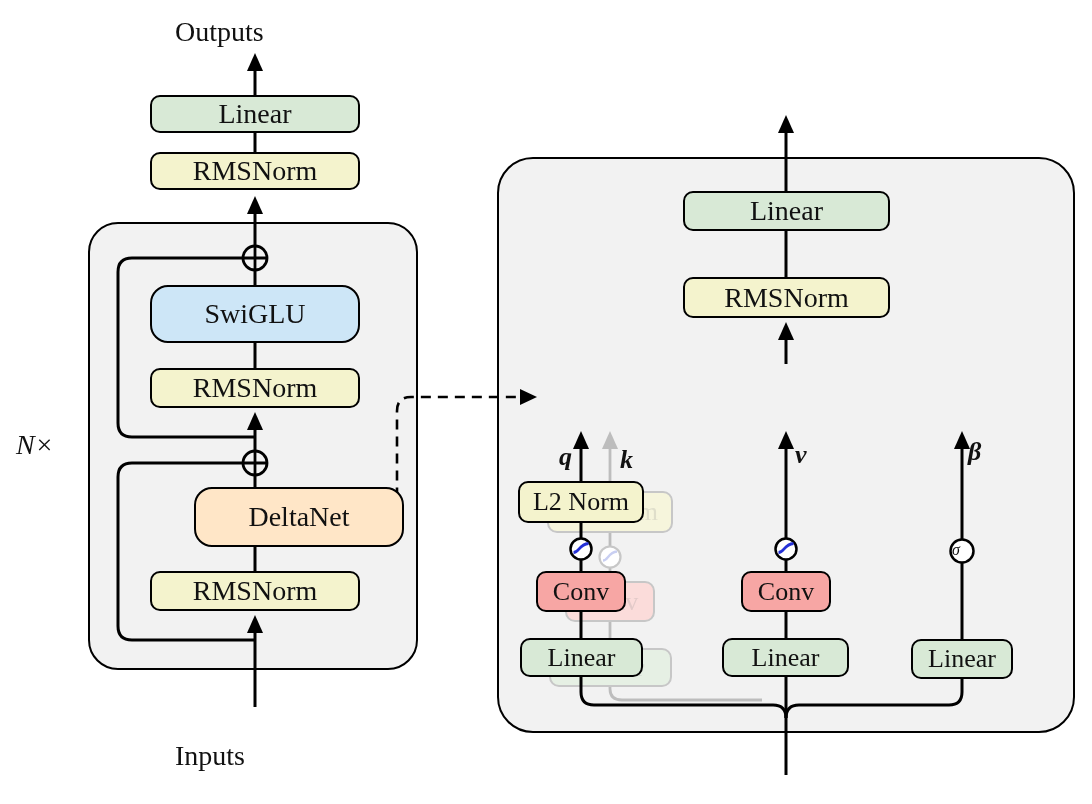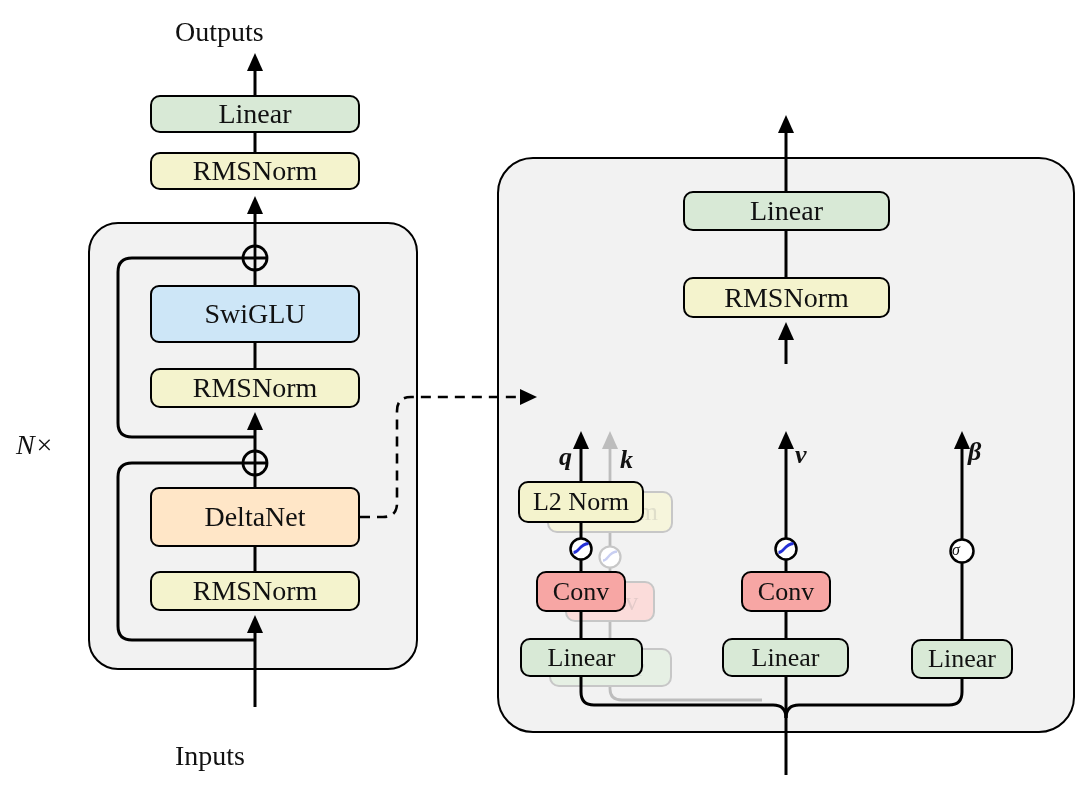--- a/index.html
+++ b/index.html
@@ -7,26 +7,26 @@
           font-family:"Liberation Serif","DejaVu Serif",serif;color:#111;}
   .container{position:absolute;background:var(--container-fill);border:2.8px solid var(--line);
              box-sizing:border-box;z-index:0;}
   .ghostbox{position:absolute;border:2.6px solid var(--ghost-stroke);border-radius:10px;
             box-sizing:border-box;z-index:1;display:flex;align-items:center;justify-content:center;
             font-size:26px;color:rgba(140,140,140,0.22);}
   svg.wires{position:absolute;left:0;top:0;z-index:2;pointer-events:none;}
   .box{position:absolute;display:flex;align-items:center;justify-content:center;
        border:2.8px solid var(--line);border-radius:10px;box-sizing:border-box;
        font-size:28px;z-index:3;}
-  .box.big{border-radius:9px;}
+  .box.big{border-radius:18px;}
   .box.small{font-size:26px;}
   .green{background:var(--green-fill);}
   .yellow{background:var(--yellow-fill);}
   .blue{background:var(--blue-fill);}
-  .orange{background:var(--orange-fill);}
+  .orange{background:var(--orange-fill);margin-left:44px;}
   .cream{background:var(--cream-fill);}
   .red{background:var(--red-fill);}
   .lbl{position:absolute;z-index:4;font-size:28px;}
   .lbl.math{font-style:italic;font-weight:bold;font-size:26px;}
   .lbl.sigma{font-style:italic;font-weight:normal;font-size:16px;}
 </style>
 </head>
 <body>
 
 <div id="canvas">

